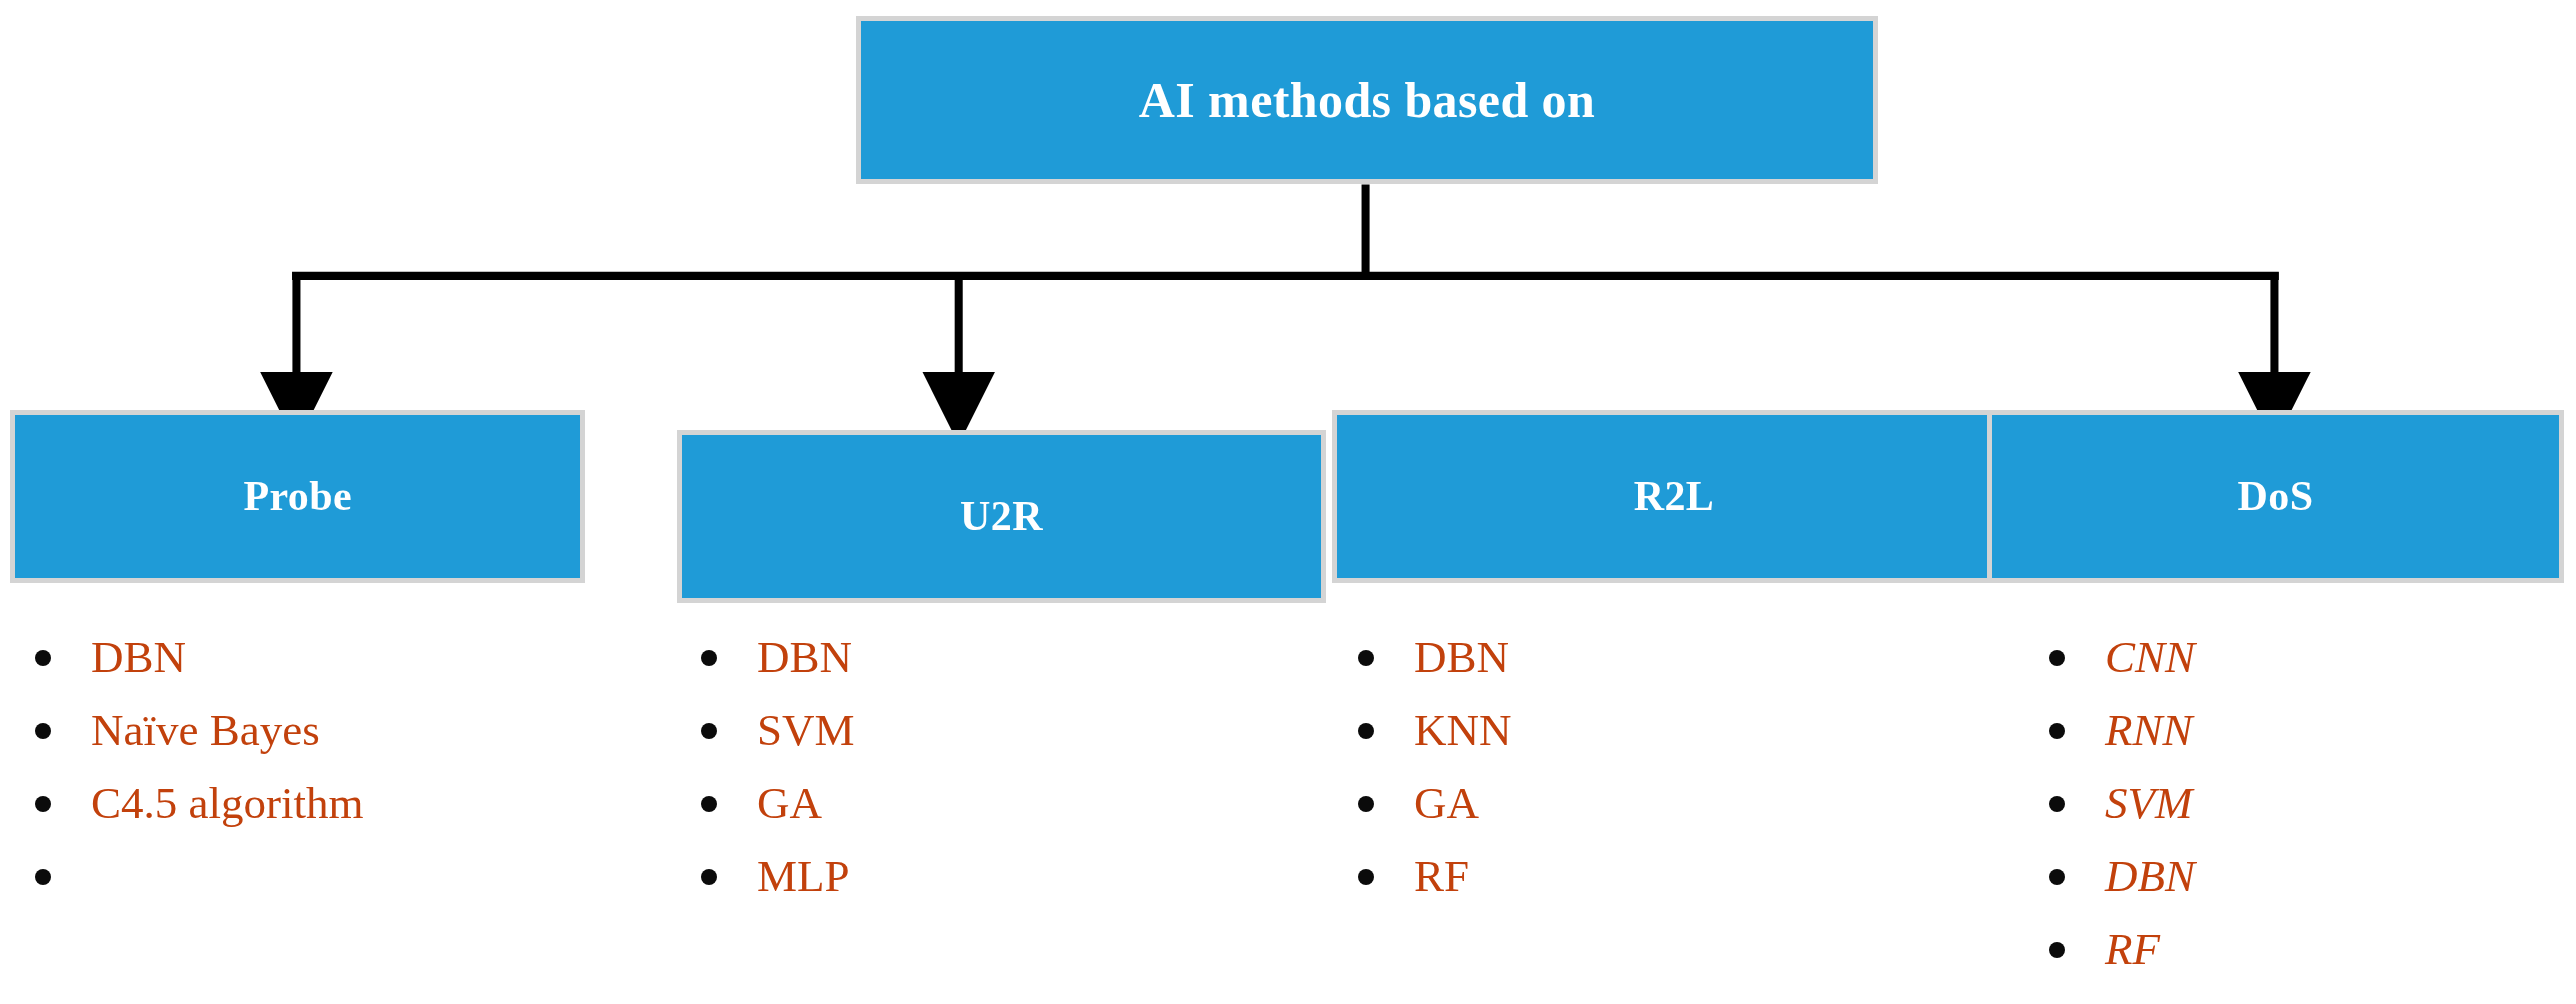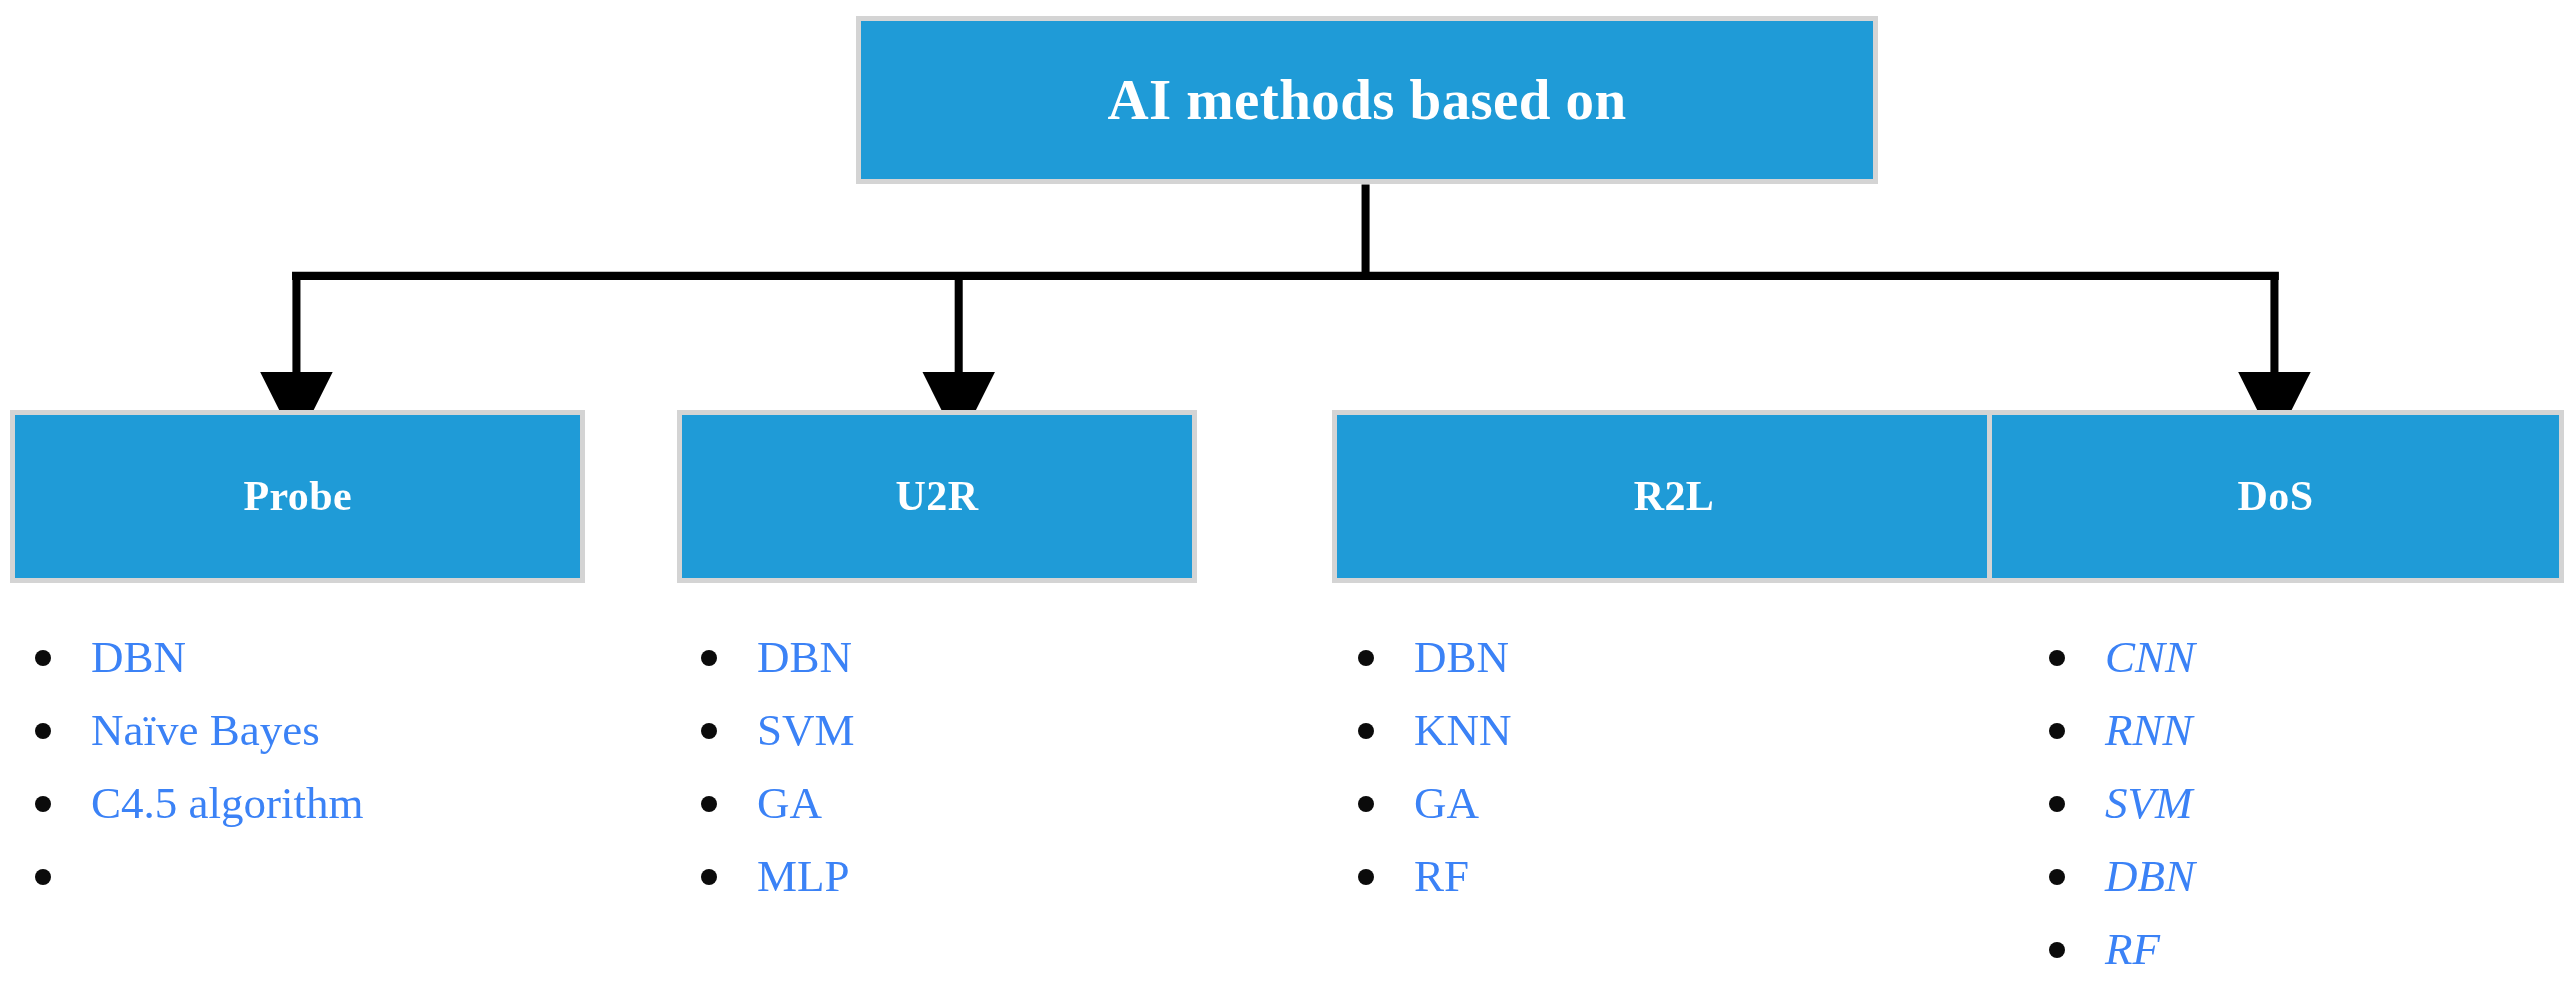--- a/index.html
+++ b/index.html
@@ -49,48 +49,48 @@
     line-height: 1.28;
   }
 
   #root-box {
     left: 856px;
     top: 16px;
     width: 1022px;
     height: 168px;
   }
   #root-box .node-label {
-    font-size: 57px;
+    font-size: 50px;
   }
 
   .cat-box {
     top: 410px;
     height: 173px;
   }
   .cat-box .node-label {
     font-size: 42px;
   }
 
   #cat-box-0 { left: 10.2px;   width: 575px; }
-  #cat-box-1 { left: 677px;  width: 520px; }
+  #cat-box-1 { left: 677px;  width: 649px; margin-top: 20px; }
   #cat-box-2 { left: 1332px; width: 684px; }
   #cat-box-3 { left: 1987px; width: 577px; }
 
   
   .bullet-list {
     position: absolute;
     top: 621px;
     list-style: none;
     margin: 0;
     padding: 0;
   }
   .bullet-list li {
     position: relative;
     font-size: 45px;
-    color: #3b82f6;
+    color: #c2410c;
     line-height: 73px;
     height: 73px;
     padding-left: 56px;
     white-space: nowrap;
   }
   .bullet-list li .bullet-dot {
     position: absolute;
     left: 0;
     top: 37px;
     transform: translateY(-50%);

